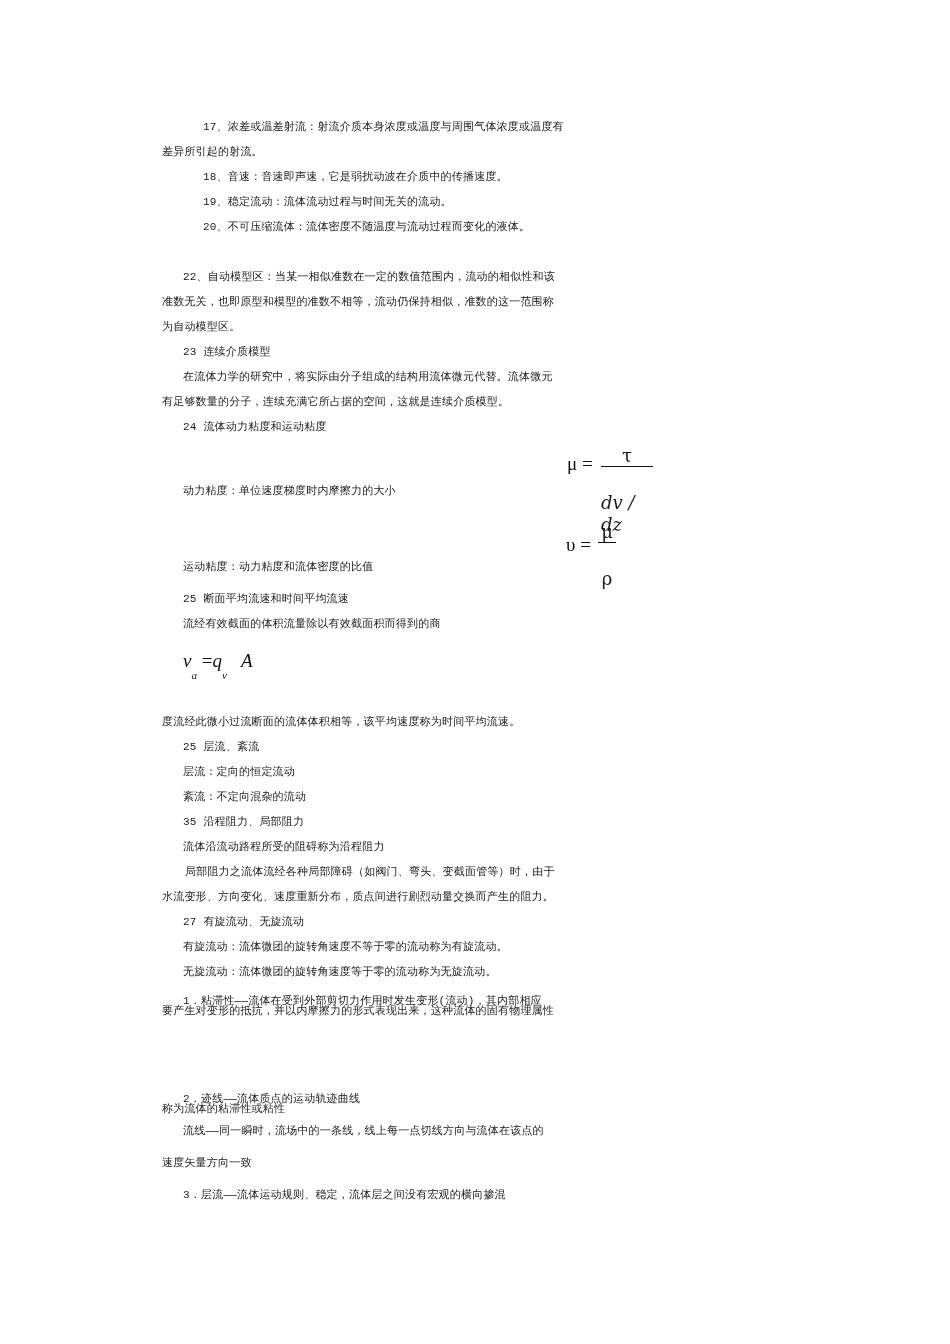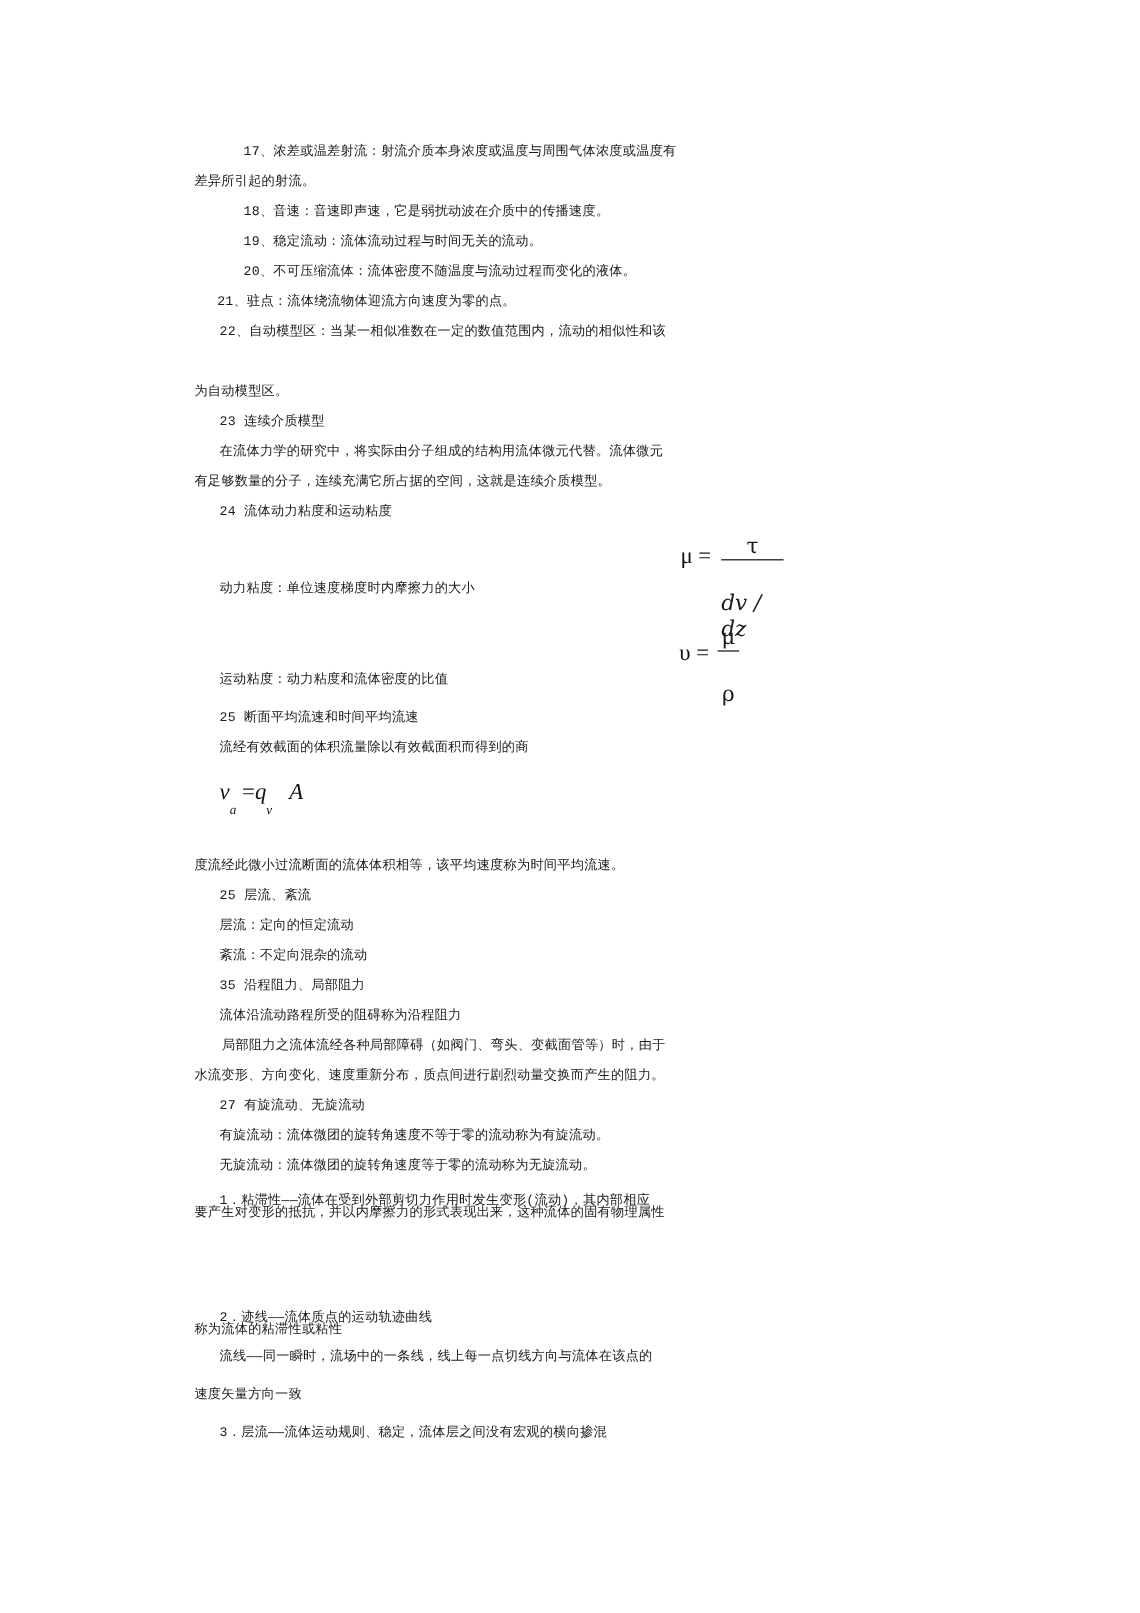--- a/index.html
+++ b/index.html
@@ -18,22 +18,22 @@
 </head>
 <body>
 
 <div class="page">
 
   <div class="ln" style="left:203px;top:116px">17、浓差或温差射流：射流介质本身浓度或温度与周围气体浓度或温度有</div>
   <div class="ln" style="left:162px;top:141px">差异所引起的射流。</div>
   <div class="ln" style="left:203px;top:166px">18、音速：音速即声速，它是弱扰动波在介质中的传播速度。</div>
   <div class="ln" style="left:203px;top:191px">19、稳定流动：流体流动过程与时间无关的流动。</div>
   <div class="ln" style="left:203px;top:216px">20、不可压缩流体：流体密度不随温度与流动过程而变化的液体。</div>
-  <div class="ln" style="left:181px;top:241px">21、驻点：流体绕流物体迎流方向速度为零的点。</div>
   <div class="ln" style="left:183px;top:266px">22、自动模型区：当某一相似准数在一定的数值范围内，流动的相似性和该</div>
+  <div class="ln" style="left:162px;top:291px">准数无关，也即原型和模型的准数不相等，流动仍保持相似，准数的这一范围称</div>
   <div class="ln" style="left:162px;top:316px">为自动模型区。</div>
   <div class="ln" style="left:183px;top:341px">23 连续介质模型</div>
   <div class="ln" style="left:183px;top:366px">在流体力学的研究中，将实际由分子组成的结构用流体微元代替。流体微元</div>
   <div class="ln" style="left:162px;top:391px">有足够数量的分子，连续充满它所占据的空间，这就是连续介质模型。</div>
   <div class="ln" style="left:183px;top:416px">24 流体动力粘度和运动粘度</div>
 
   <div class="ln" style="left:183px;top:480px">动力粘度：单位速度梯度时内摩擦力的大小</div>
   <div class="math" style="left:567px;top:452px;font-size:19px;line-height:24px">μ =</div>
   <div class="frac" style="left:601px;top:446px;width:52px">
     <span class="num">τ</span>

